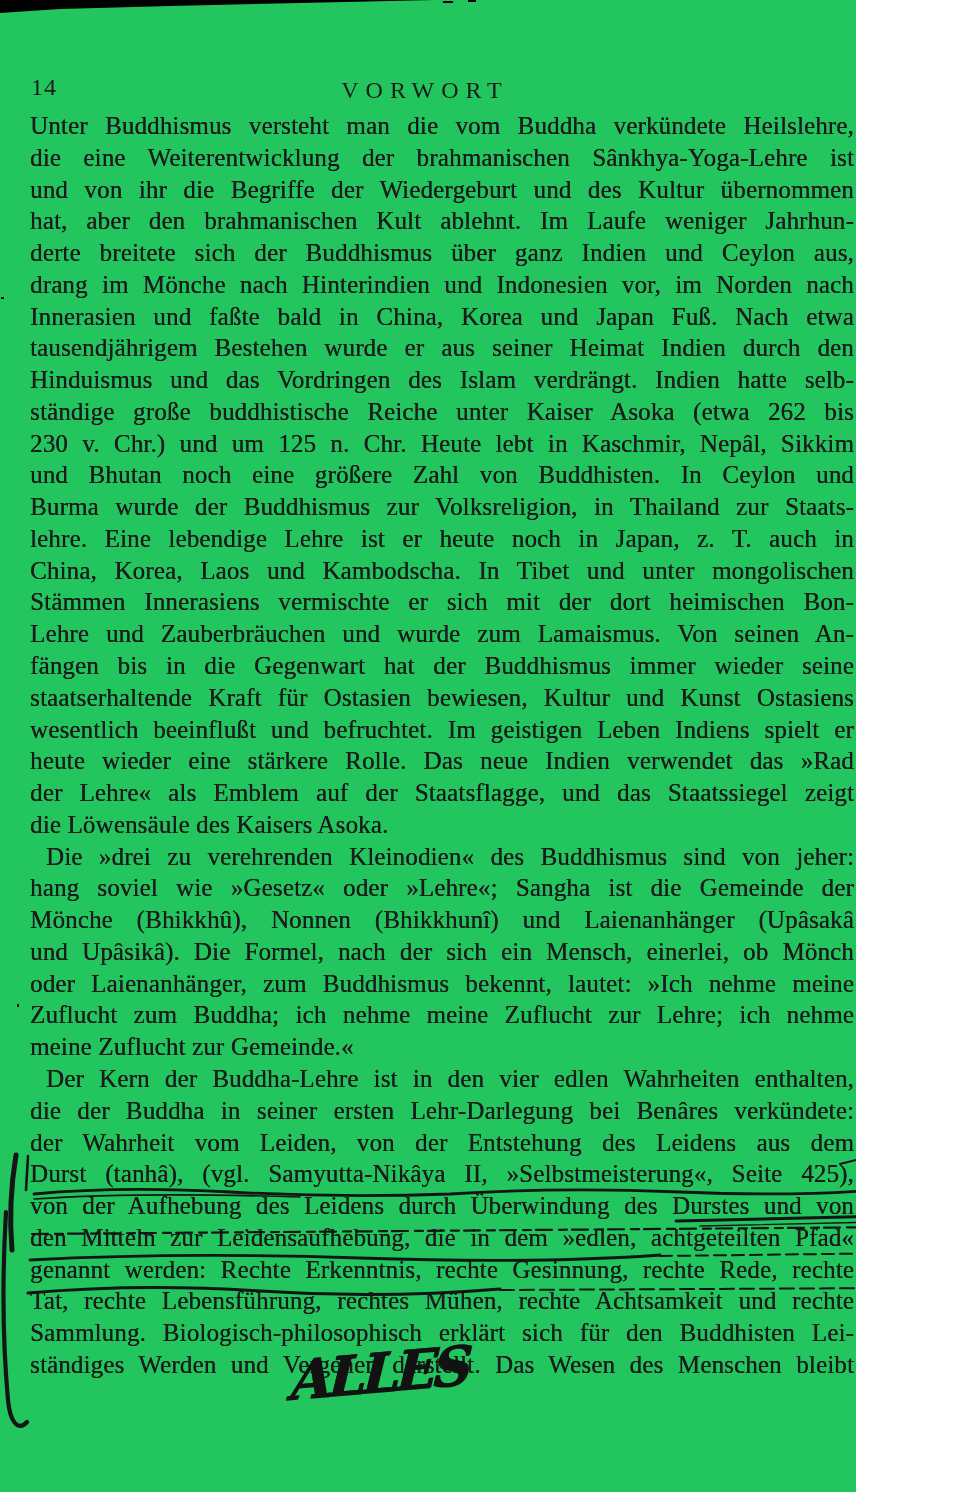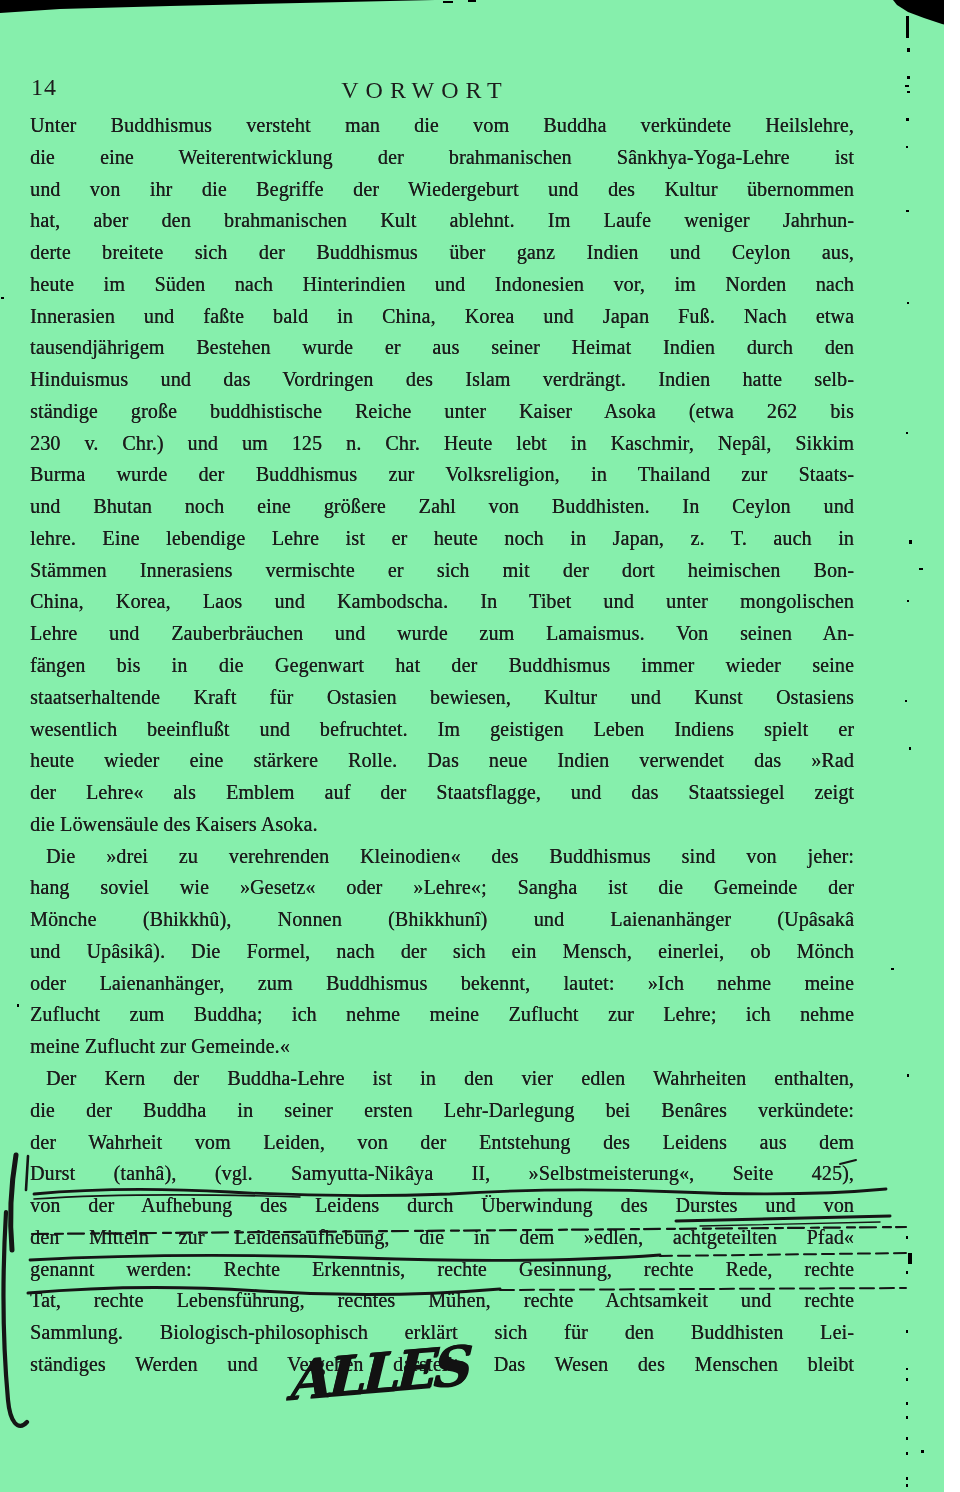--- a/index.html
+++ b/index.html
@@ -1,31 +1,31 @@
 <!DOCTYPE html>
 <html><head>
 <meta charset="utf-8">
 <style>
   html,body{margin:0;padding:0;background:#fff;}
   #page{
-    position:relative;width:944px;height:1492px;background:#86efac;
+    position:relative;width:856px;height:1492px;background:#22c55e;
     font-family:"Liberation Serif", serif;color:#1c1c1c;overflow:hidden;
   }
   .hdr-num{
     position:absolute;left:31px;top:74px;font-size:24px;letter-spacing:1px;
   }
   .hdr-title{
     position:absolute;left:30px;top:77px;width:790px;text-align:center;
     font-size:24px;letter-spacing:7px;
   }
   .body-col{
     position:absolute;left:30px;top:110px;width:824px;
   }
   .ln{
-    font-size:20px;line-height:31.77px;height:31.77px;overflow:hidden;
+    font-size:25px;line-height:31.77px;height:31.77px;overflow:hidden;
     text-align:justify;text-align-last:justify;text-justify:inter-word;
     letter-spacing:0.15px;white-space:normal;
     text-shadow:0.25px 0 0 currentColor;
   }
   .ln.end{text-align-last:left;}
   .ln.indent{text-indent:16px;}
   #ink-layer{position:absolute;left:0;top:0;pointer-events:none;}
   .handwriting{
     position:absolute;left:293px;top:1348px;width:260px;
     font-family:"DejaVu Serif", serif;font-style:italic;font-weight:bold;
@@ -41,31 +41,31 @@
 
   <div class="hdr-num">14</div>
   <div class="hdr-title">VORWORT</div>
 
   <div class="body-col">
     <div class="ln">Unter Buddhismus versteht man die vom Buddha verkündete Heilslehre,</div>
     <div class="ln">die eine Weiterentwicklung der brahmanischen Sânkhya-Yoga-Lehre ist</div>
     <div class="ln">und von ihr die Begriffe der Wiedergeburt und des Kultur übernommen</div>
     <div class="ln">hat, aber den brahmanischen Kult ablehnt. Im Laufe weniger Jahrhun-</div>
     <div class="ln">derte breitete sich der Buddhismus über ganz Indien und Ceylon aus,</div>
-    <div class="ln">heute im Süden nach Hinterindien und Indonesien vor, im Norden nach</div>
+    <div class="ln">drang im Mönche nach Hinterindien und Indonesien vor, im Norden nach</div>
     <div class="ln">Innerasien und faßte bald in China, Korea und Japan Fuß. Nach etwa</div>
     <div class="ln">tausendjährigem Bestehen wurde er aus seiner Heimat Indien durch den</div>
     <div class="ln">Hinduismus und das Vordringen des Islam verdrängt. Indien hatte selb-</div>
     <div class="ln">ständige große buddhistische Reiche unter Kaiser Asoka (etwa 262 bis</div>
     <div class="ln">230 v. Chr.) und um 125 n. Chr. Heute lebt in Kaschmir, Nepâl, Sikkim</div>
+    <div class="ln">und Bhutan noch eine größere Zahl von Buddhisten. In Ceylon und</div>
     <div class="ln">Burma wurde der Buddhismus zur Volksreligion, in Thailand zur Staats-</div>
-    <div class="ln">und Bhutan noch eine größere Zahl von Buddhisten. In Ceylon und</div>
     <div class="ln">lehre. Eine lebendige Lehre ist er heute noch in Japan, z. T. auch in</div>
+    <div class="ln">China, Korea, Laos und Kambodscha. In Tibet und unter mongolischen</div>
     <div class="ln">Stämmen Innerasiens vermischte er sich mit der dort heimischen Bon-</div>
-    <div class="ln">China, Korea, Laos und Kambodscha. In Tibet und unter mongolischen</div>
     <div class="ln">Lehre und Zauberbräuchen und wurde zum Lamaismus. Von seinen An-</div>
     <div class="ln">fängen bis in die Gegenwart hat der Buddhismus immer wieder seine</div>
     <div class="ln">staatserhaltende Kraft für Ostasien bewiesen, Kultur und Kunst Ostasiens</div>
     <div class="ln">wesentlich beeinflußt und befruchtet. Im geistigen Leben Indiens spielt er</div>
     <div class="ln">heute wieder eine stärkere Rolle. Das neue Indien verwendet das »Rad</div>
     <div class="ln">der Lehre« als Emblem auf der Staatsflagge, und das Staatssiegel zeigt</div>
     <div class="ln end">die Löwensäule des Kaisers Asoka.</div>
     <div class="ln indent">Die »drei zu verehrenden Kleinodien« des Buddhismus sind von jeher:</div>
     <div class="ln">hang soviel wie »Gesetz« oder »Lehre«; Sangha ist die Gemeinde der</div>
     <div class="ln">Mönche (Bhikkhû), Nonnen (Bhikkhunî) und Laienanhänger (Upâsakâ</div>

